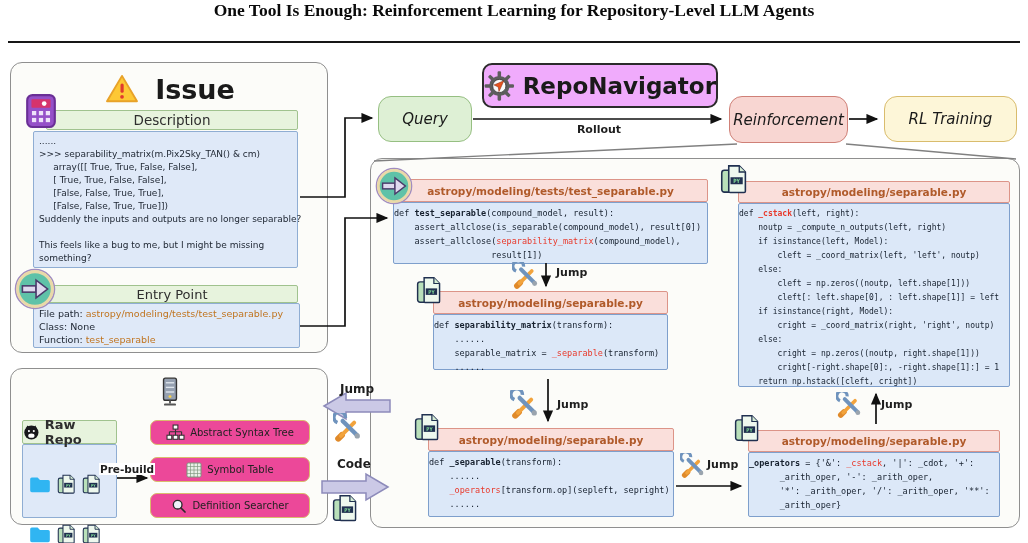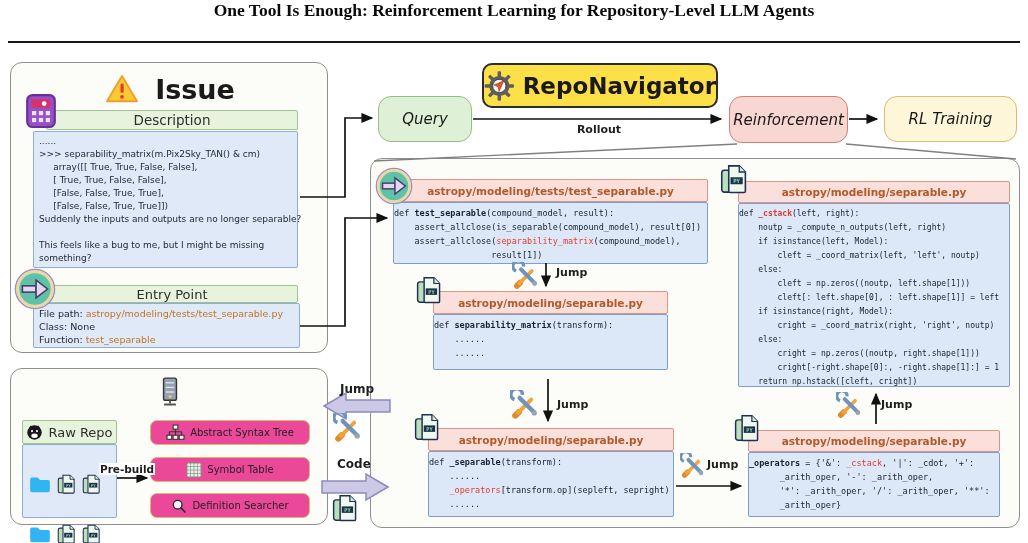--- a/index.html
+++ b/index.html
@@ -158,21 +158,21 @@
     <use href="#ic-target"></use>
   </svg>
 
 <div class="panel" style="left:10px;top:368px;width:318px;height:157px">
   <div class="hdg" style="left:0;top:6px;width:318px;height:34px;font-size:23px">
     <svg width="24" height="30">
         <use href="#ic-server"></use>
       </svg>
   </div>
 </div>
-<div class="ghead" style="left:22px;top:420px;width:95px;height:24px;gap:5px;font-size:13px;font-weight:normal">
+<div class="ghead" style="left:22px;top:420px;width:95px;height:24px;gap:5px;font-size:13px;font-weight:bold">
   <svg width="17" height="17">
       <use href="#ic-github"></use>
     </svg>
   <span>Raw Repo</span>
 </div>
 <div class="blue" style="left:22px;top:444px;width:95px;height:74px;padding:1px 2px">
   <div class="rrow">
     <svg width="22" height="18">
         <use href="#ic-folder"></use>
       </svg>
@@ -210,40 +210,40 @@
   <span>Symbol Table</span>
 </div>
 <div class="ybox" style="left:150px;top:493px;width:160px;height:25px">
   <svg width="16" height="16">
       <use href="#ic-mag"></use>
     </svg>
   <span>Definition Searcher</span>
 </div>
 
 <div class="pill" style="left:378px;top:96px;width:94px;height:46px;background:#def0d5;border:1.6px solid #96bf82">Query</div>
-<div class="abs" style="left:482px;top:63px;width:236px;height:45px;background:#fde047;border:2.5px solid #2b2b2b;border-radius:10px;display:flex;align-items:center;justify-content:center;gap:8px;font-size:23px;font-weight:bold;z-index:6">
+<div class="abs" style="left:482px;top:63px;width:236px;height:45px;background:#f0abfc;border:2.5px solid #2b2b2b;border-radius:10px;display:flex;align-items:center;justify-content:center;gap:8px;font-size:23px;font-weight:bold;z-index:6">
   <svg width="36" height="36">
       <use href="#ic-gear"></use>
     </svg>
   <span>RepoNavigator</span>
 </div>
 <div class="lab" style="left:567px;top:123px;width:64px;text-align:center;font-weight:bold">Rollout</div>
 <div class="pill" style="left:729px;top:96px;width:119px;height:47px;background:#f8d6d2;border:1.6px solid #cf8077">Reinforcement</div>
 <div class="pill" style="left:884px;top:96px;width:133px;height:46px;background:#fdf6d8;border:1.6px solid #d9bc6d">RL Training</div>
 
 <div class="panel" style="left:370px;top:158px;width:650px;height:370px;z-index:1"></div>
 
 <div class="phead" style="left:393px;top:179px;width:315px;height:23px">astropy/modeling/tests/test_separable.py</div>
 <div class="code" style="left:393px;top:202px;width:315px;height:62px"><div><span>def </span><span class="b">test_separable</span><span>(compound_model, result):</span></div><div><span>    assert_allclose(is_separable(compound_model), result[0])</span></div><div><span>    assert_allclose(</span><span class="r">separability_matrix</span><span>(compound_model),</span></div><div><span>                   result[1])</span></div></div>
 <svg class="icon" style="left:375px;top:167px" width="38" height="38">
     <use href="#ic-target"></use>
   </svg>
 
 <div class="phead" style="left:433px;top:291px;width:235px;height:23px">astropy/modeling/separable.py</div>
-<div class="code" style="left:433px;top:314px;width:235px;height:56px"><div><span>def </span><span class="b">separability_matrix</span><span>(transform):</span></div><div><span>    ......</span></div><div><span>    ......</span></div></div>
+<div class="code" style="left:433px;top:314px;width:235px;height:56px"><div><span>def </span><span class="b">separability_matrix</span><span>(transform):</span></div><div><span>    ......</span></div><div><span>    separable_matrix = </span><span class="r">_separable</span><span>(transform)</span></div><div><span>    ......</span></div></div>
 <svg class="icon" style="left:416px;top:276px" width="26" height="28">
     <use href="#ic-py"></use>
   </svg>
 
 <div class="phead" style="left:428px;top:428px;width:246px;height:23px">astropy/modeling/separable.py</div>
 <div class="code" style="left:428px;top:451px;width:246px;height:66px"><div><span>def </span><span class="b">_separable</span><span>(transform):</span></div><div><span>    ......</span></div><div><span>    </span><span class="r">_operators</span><span>[transform.op](sepleft, sepright)</span></div><div><span>    ......</span></div></div>
 <svg class="icon" style="left:414px;top:413px" width="26" height="28">
     <use href="#ic-py"></use>
   </svg>
 

